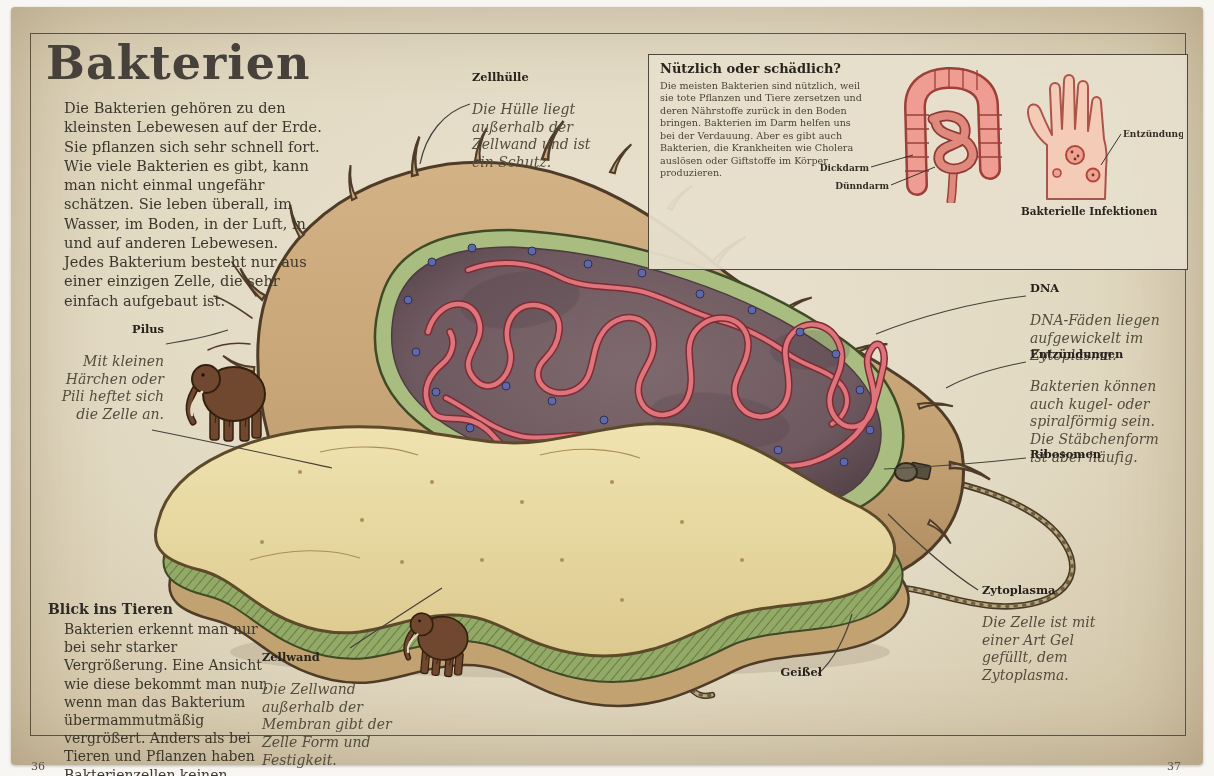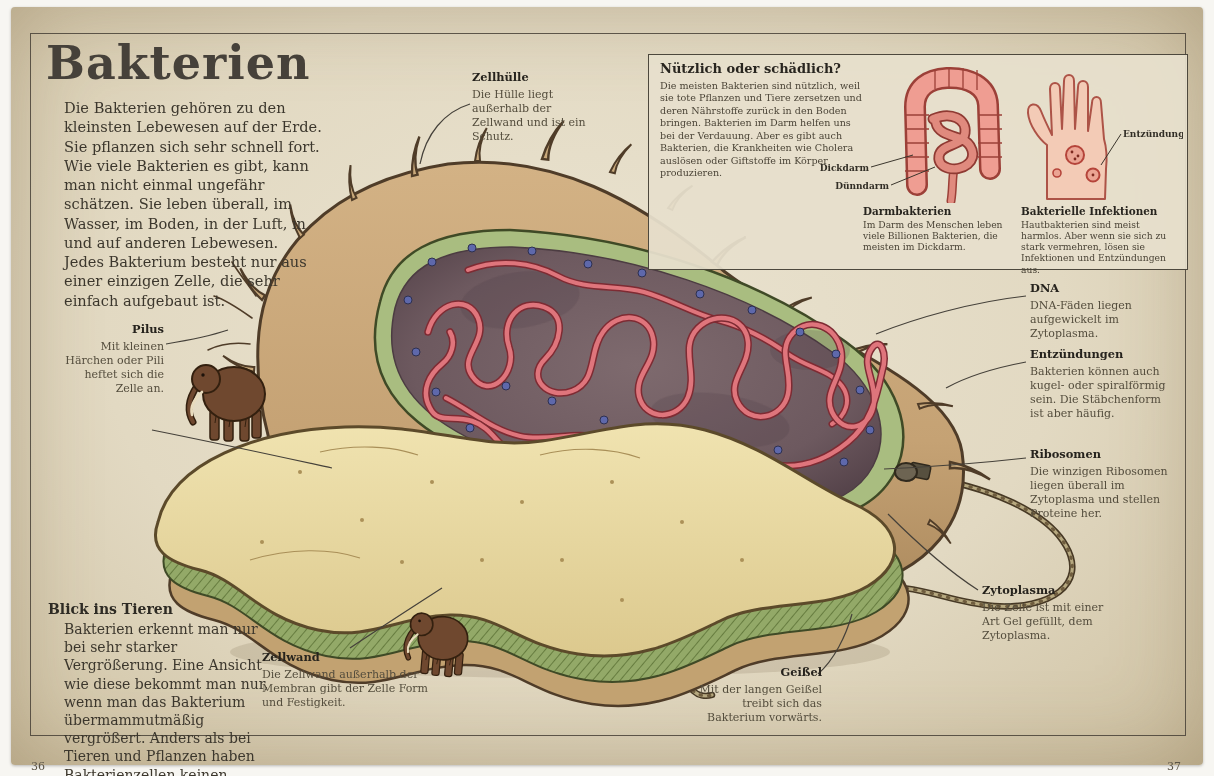--- a/index.html
+++ b/index.html
@@ -23,21 +23,21 @@
   .ib-title{position:absolute;left:11px;top:6px;font-size:13px;font-weight:bold;color:#28251f;}
   .ib-body{position:absolute;left:11px;top:25px;width:206px;margin:0;font-size:9.6px;
            line-height:1.3;color:#4b4437;}
   .ib-svg{position:absolute;}
   .cap{position:absolute;top:150px;font-size:9.2px;line-height:1.22;color:#4b4437;}
   .cap .cap-t{display:block;font-size:10.4px;font-weight:bold;color:#28251f;margin-bottom:1px;}
   .cap1{left:214px;width:150px;}
   .cap2{left:372px;width:158px;}
   .co{position:absolute;}
   .co .t{font-size:11.4px;font-weight:bold;color:#26231d;}
-  .co .b{margin-top:4px;font-size:11px;line-height:1.26;color:#544d3d;}
+  .co .b{margin-top:17px;font-size:14px;line-height:1.26;color:#544d3d;font-style:italic;}
   .ar{text-align:right}.ac{text-align:left}
   .pagenum{position:absolute;top:760px;font-size:11px;color:#5a5345;}
   .pn-l{left:31px;}.pn-r{right:33px;}
   svg text{font-family:"DejaVu Serif", serif;}
   .lbl{font-size:9px;font-weight:bold;fill:#322e26;}
 </style>
 </head>
 <body>
 
 <div class="spread">
@@ -246,27 +246,22 @@
           <circle cx="59" cy="97" r="1.4" fill="#7e2a20"></circle>
           <circle cx="56" cy="100" r="1.4" fill="#7e2a20"></circle>
         <circle cx="74" cy="116" r="6.5" fill="#eba493" stroke="#b5443a" stroke-width="2"></circle>
         <circle cx="74" cy="116" r="1.4" fill="#7e2a20"></circle>
         <circle cx="38" cy="114" r="4" fill="#eba493" stroke="#b5443a" stroke-width="1.6"></circle>
       </g>
       <line x1="102" y1="75" x2="82" y2="106" stroke="#3a352c" stroke-width="1"></line>
       <text class="lbl" x="104" y="78">Entzündung</text>
     </svg>
 
-    <div class="cap cap1">
-      <span class="cap-t">Darmbakterien</span>
-      <span class="cap-b">Im Darm des Menschen leben viele Billionen Bakterien, die meisten im Dickdarm.</span>
-    </div>
     <div class="cap cap2">
       <span class="cap-t">Bakterielle Infektionen</span>
-      <span class="cap-b">Hautbakterien sind meist harmlos. Aber wenn sie sich zu stark vermehren, lösen sie Infektionen und Entzündungen aus.</span>
     </div>
   </div>
 
   <div class="co" style="left:472px;top:70px;width:128px;">
     <div class="t">Zellhülle</div>
     <div class="b">Die Hülle liegt außerhalb der Zellwand und ist ein Schutz.</div>
   </div>
   <div class="co ar" style="left:56px;top:322px;width:108px;">
     <div class="t">Pilus</div>
     <div class="b">Mit kleinen Härchen oder Pili heftet sich die Zelle an.</div>
@@ -278,26 +273,24 @@
   <div class="co" style="left:1030px;top:281px;width:152px;">
     <div class="t">DNA</div>
     <div class="b">DNA-Fäden liegen aufgewickelt im Zytoplasma.</div>
   </div>
   <div class="co" style="left:1030px;top:347px;width:142px;">
     <div class="t">Entzündungen</div>
     <div class="b">Bakterien können auch kugel- oder spiralförmig sein. Die Stäbchenform ist aber häufig.</div>
   </div>
   <div class="co" style="left:1030px;top:447px;width:150px;">
     <div class="t">Ribosomen</div>
-    <div class="b">Die winzigen Ribosomen liegen überall im Zytoplasma und stellen Proteine her.</div>
   </div>
   <div class="co" style="left:982px;top:583px;width:128px;">
     <div class="t">Zytoplasma</div>
     <div class="b">Die Zelle ist mit einer Art Gel gefüllt, dem Zytoplasma.</div>
   </div>
   <div class="co ar" style="left:690px;top:665px;width:132px;">
     <div class="t">Geißel</div>
-    <div class="b">Mit der langen Geißel treibt sich das Bakterium vorwärts.</div>
   </div>
 
   <div class="pagenum pn-l">36</div>
   <div class="pagenum pn-r">37</div>
 </div>
 
 </body></html>

